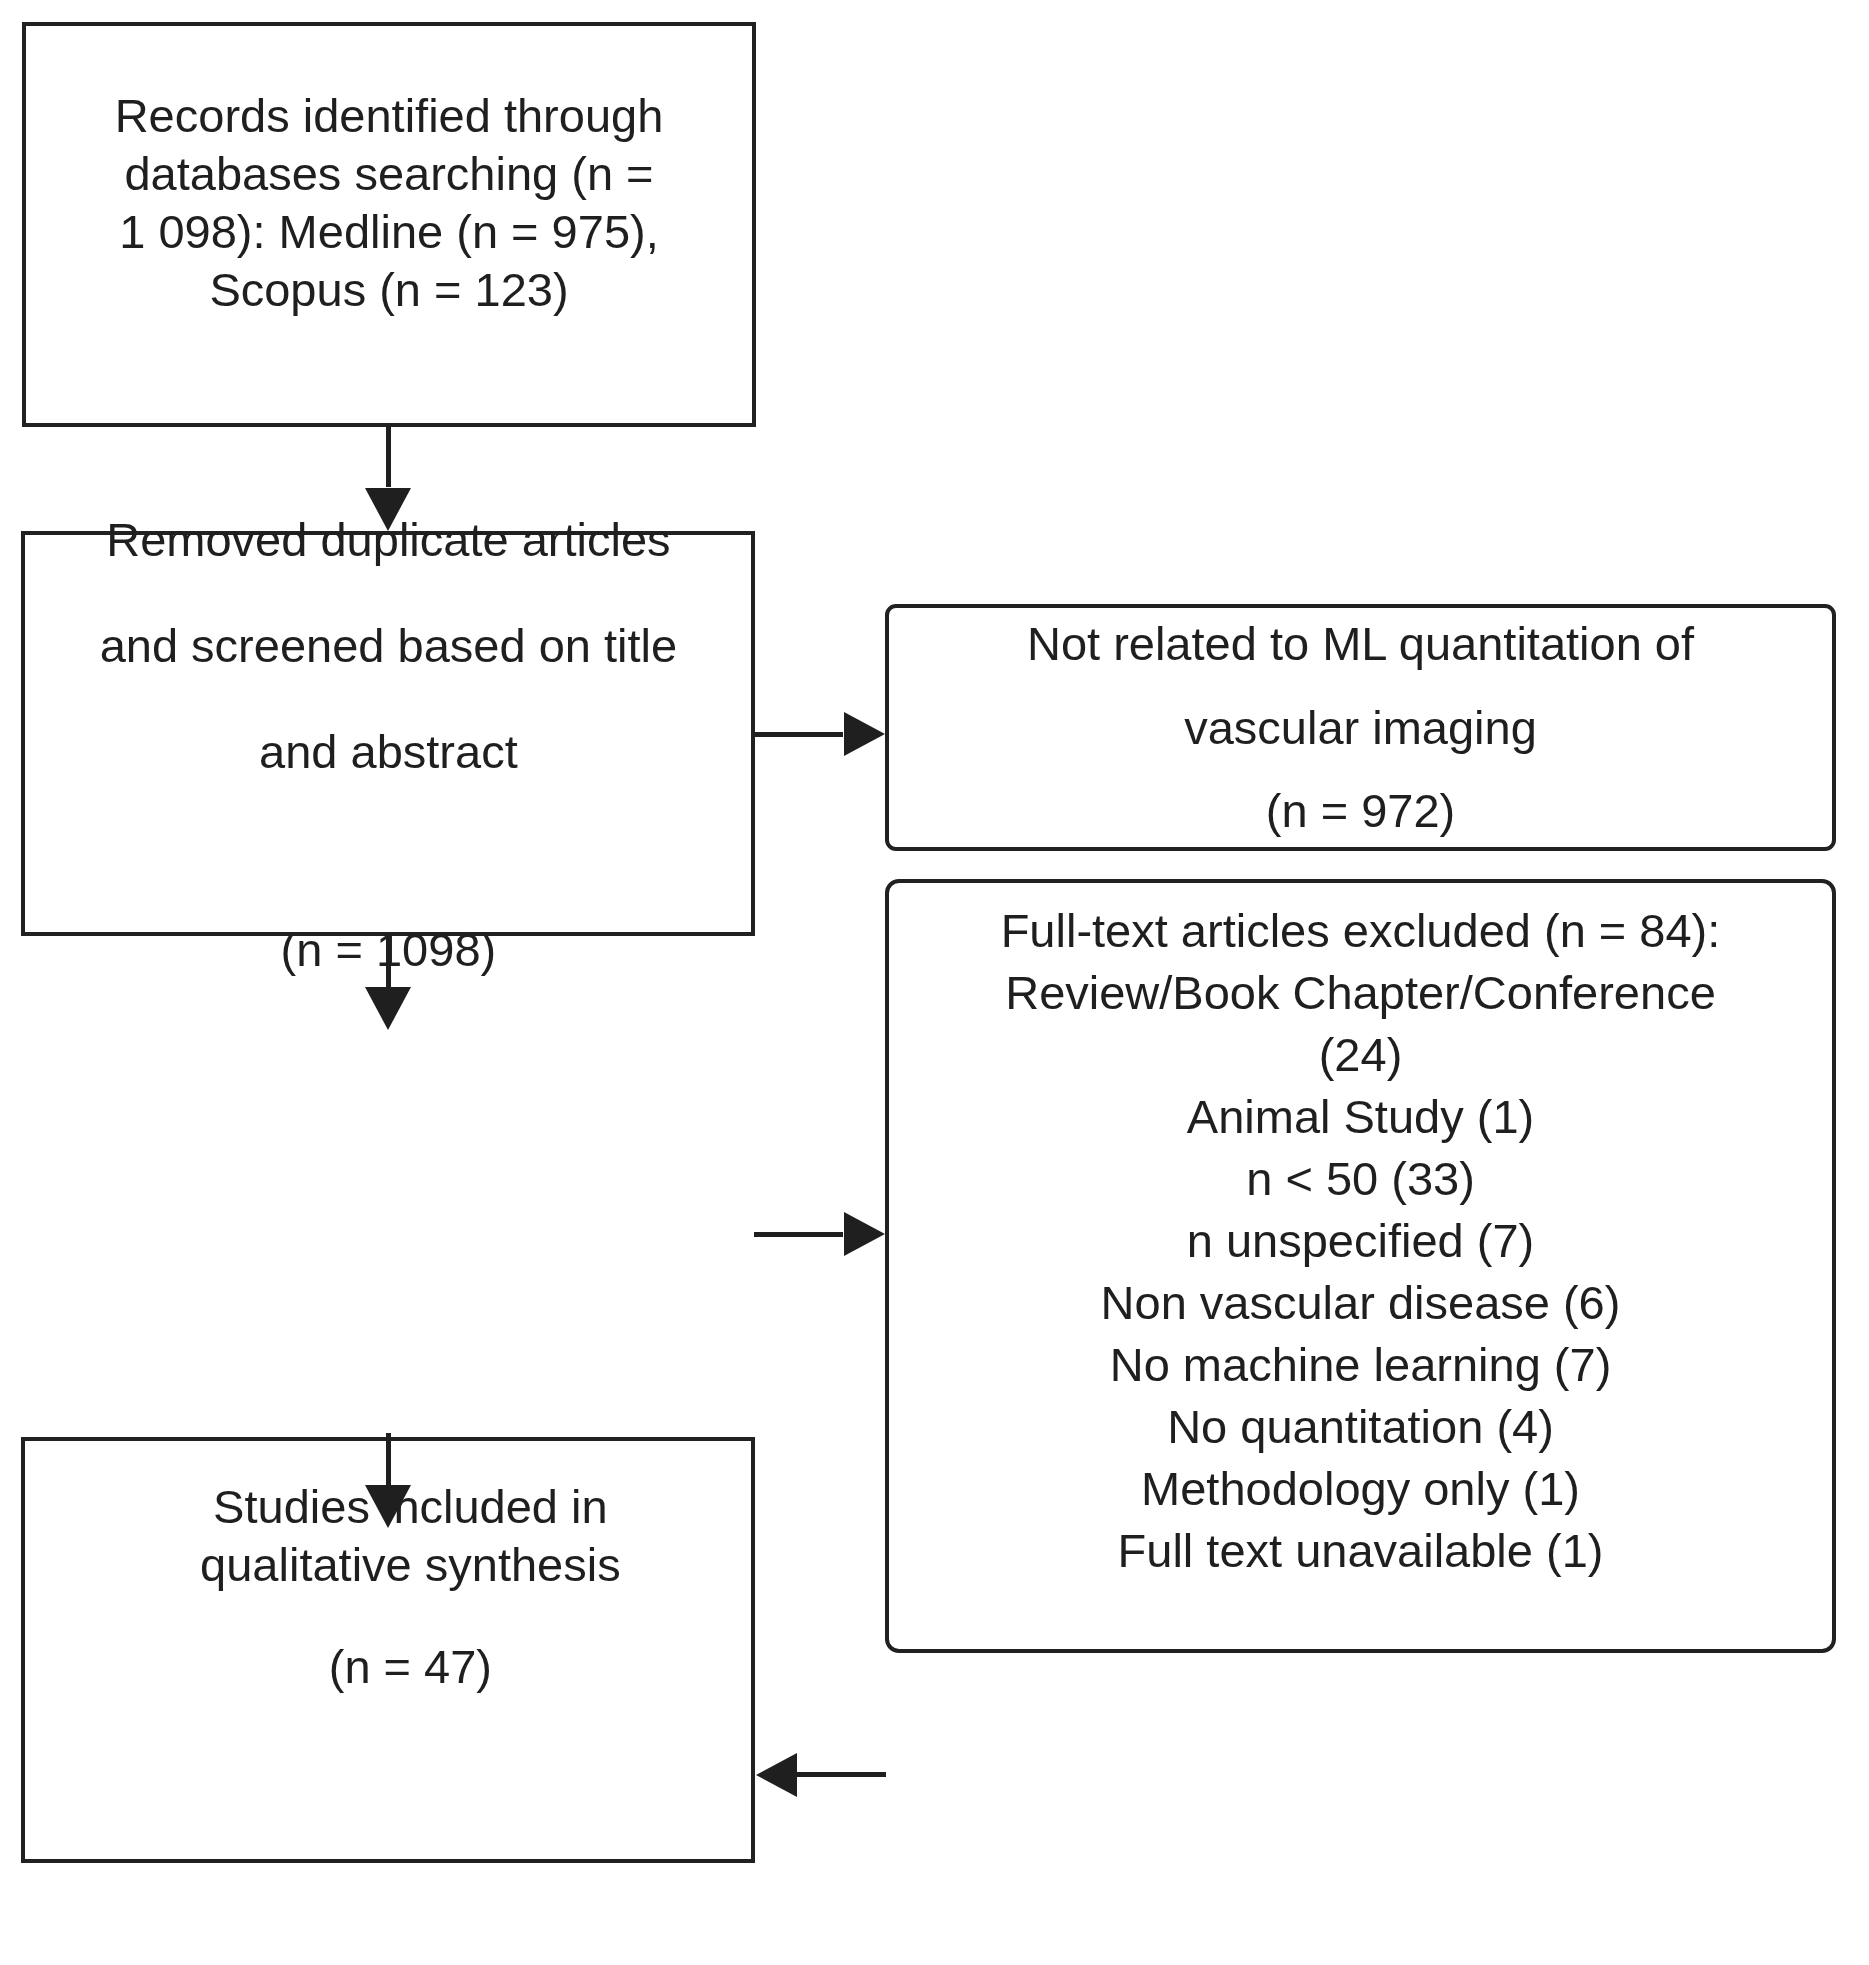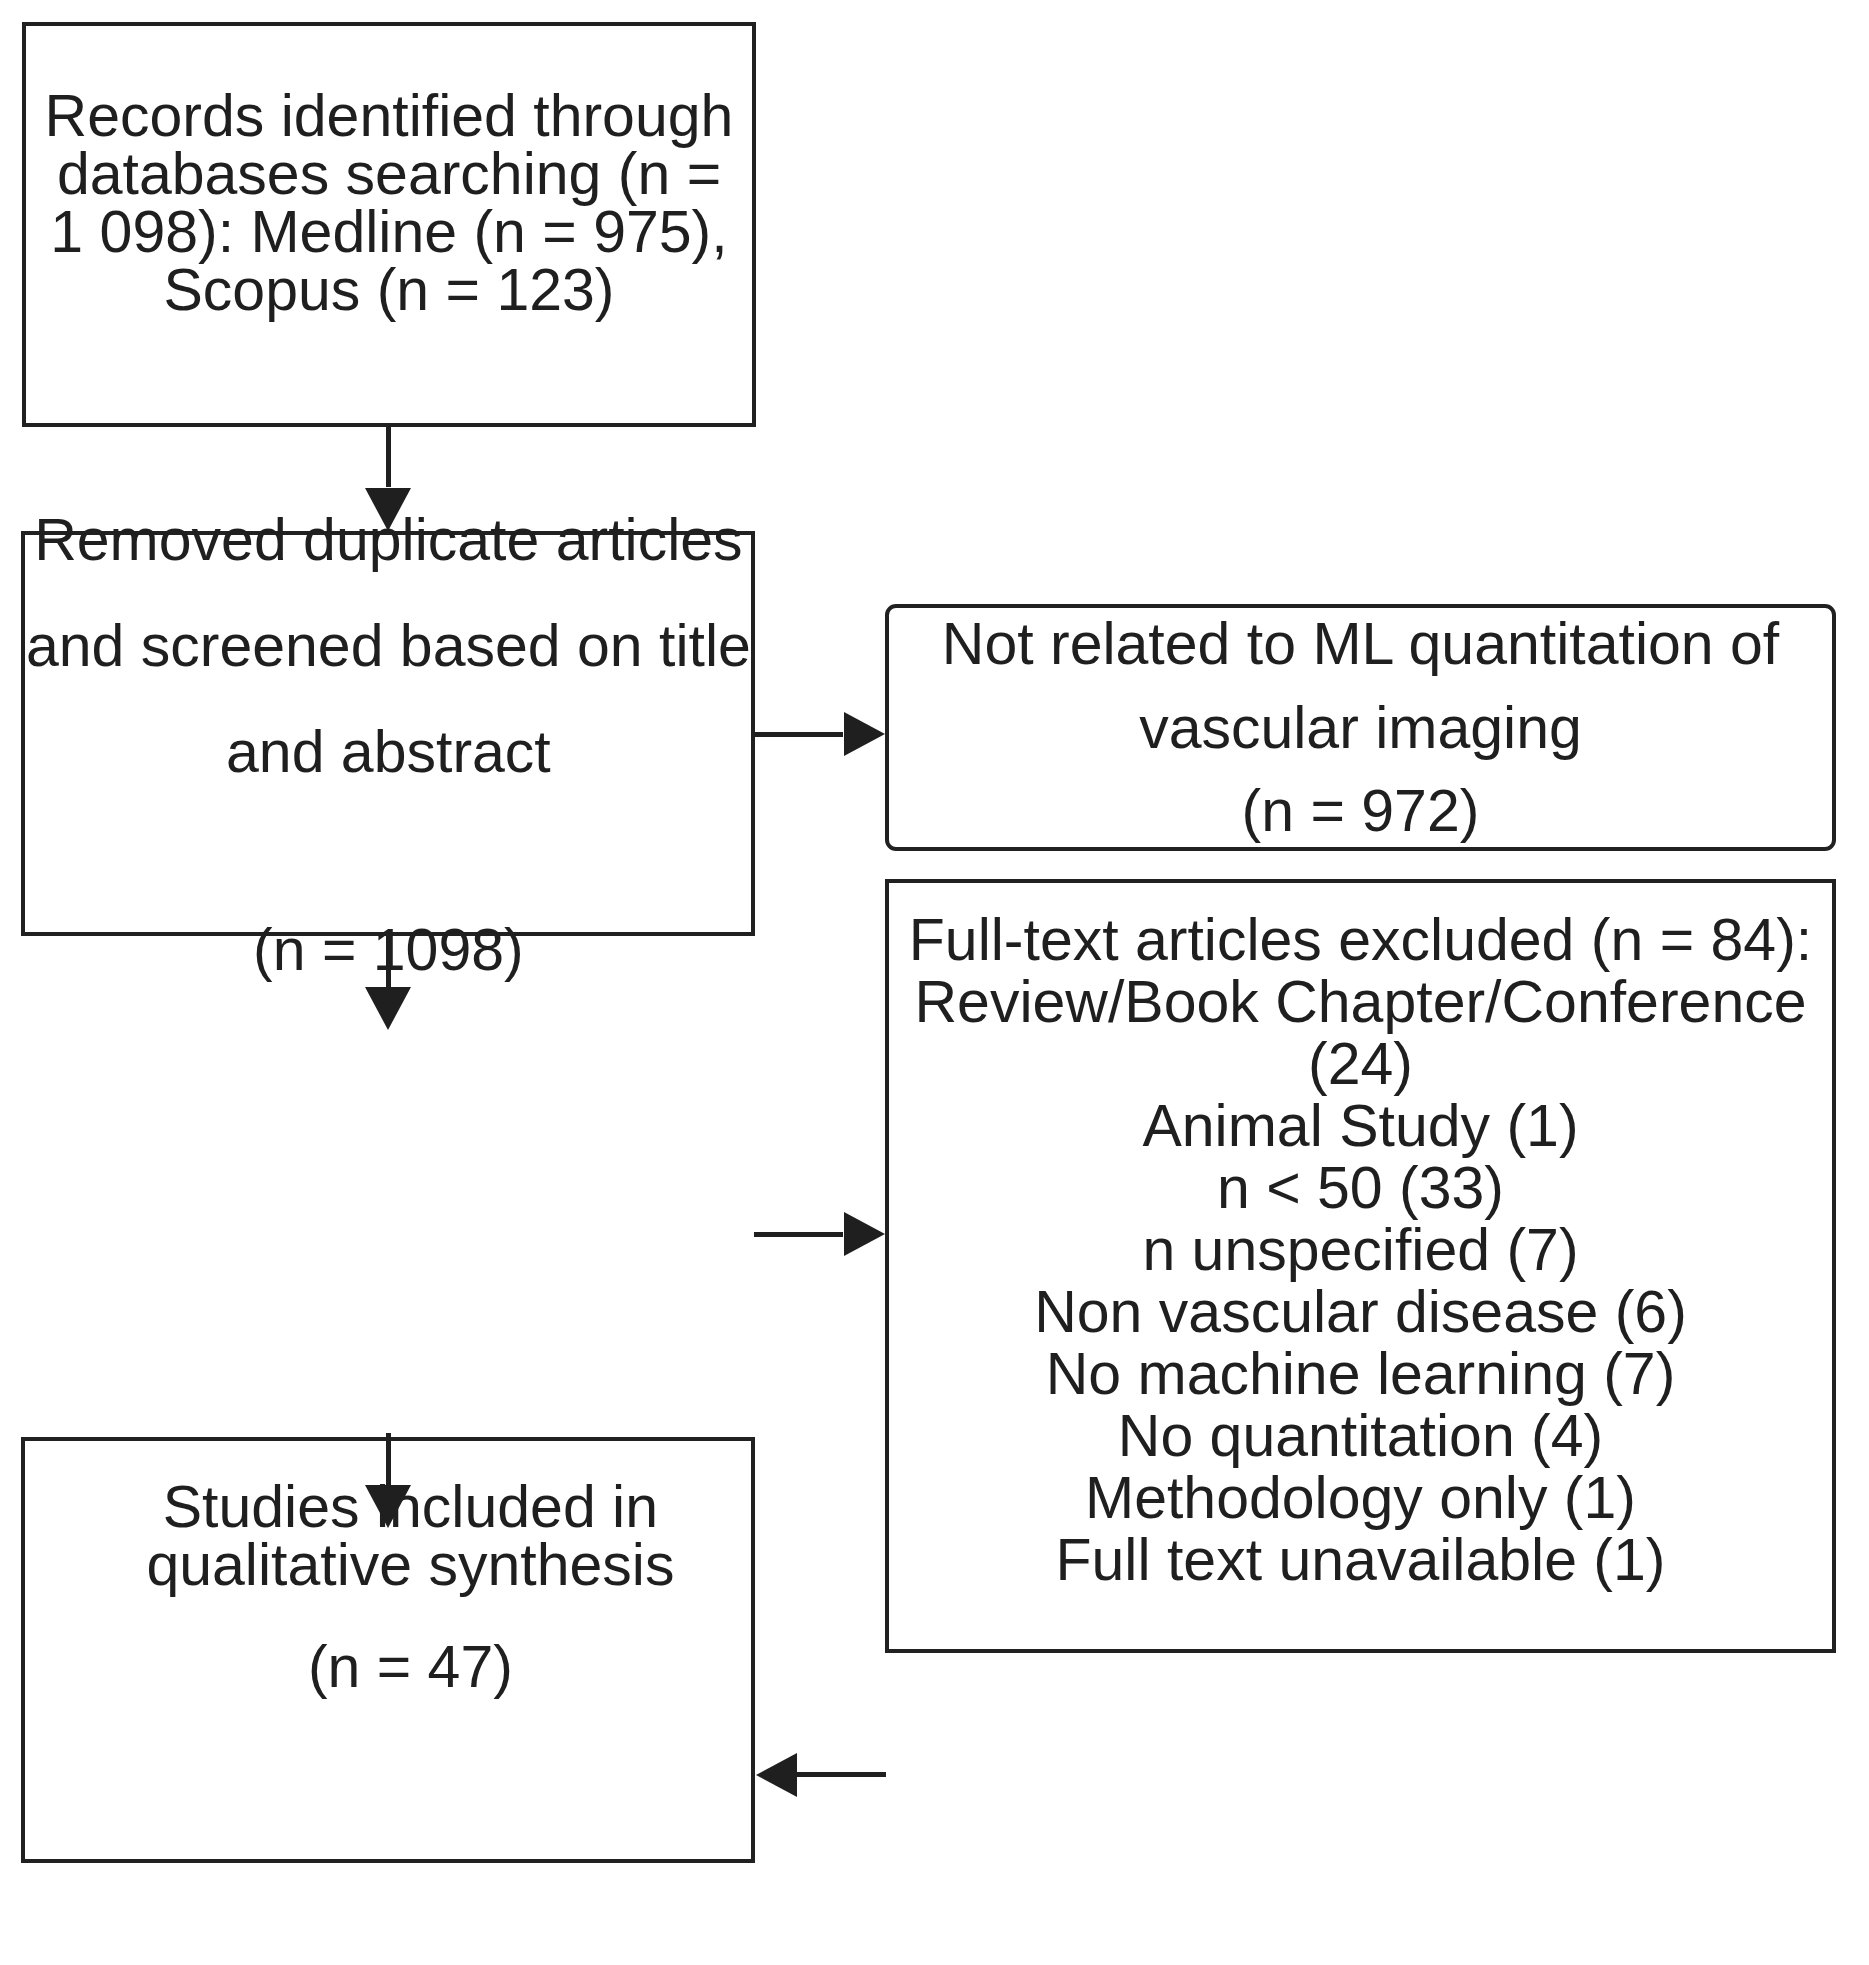--- a/index.html
+++ b/index.html
@@ -17,40 +17,40 @@
   }
   .flowbox {
     position: absolute;
     box-sizing: border-box;
     border: 4.9px solid #212121;
     background: #ffffff;
     display: flex;
     flex-direction: column;
     align-items: center;
     text-align: center;
-    font-size: 59px;
+    font-size: 47px;
     color: #1f1f1f;
   }
   .flowbox .line {
     line-height: 58px;
     white-space: nowrap;
   }
   .flowbox .spacer {
     height: 44px;
     line-height: 44px;
   }
   
   .box-identification { left: 22px; top: 22px; width: 734px; height: 405px; justify-content: flex-start; padding-top: 61px; }
   .box-screening      { left: 21.4px; top: 531px; width: 734px; height: 405px; justify-content: center; padding-top: 23px; gap: 48px; }
   .box-eligibility    { left: 21.4px; top: 1031px; width: 734px; height: 402px; justify-content: flex-start; padding-top: 44px; }
   .box-included       { left: 21.4px; top: 1437px; width: 734px; height: 426px; justify-content: flex-start; padding-top: 37px; padding-left: 44px; }
   
   .box-not-related    { left: 885px; top: 604px; width: 951px; height: 247px; justify-content: space-between; border-radius: 11px; }
   .box-not-related .line { line-height: 72px; }
-  .box-fulltext-excluded { left: 885px; top: 879px; width: 951px; height: 774px; justify-content: flex-start; padding-top: 26px; }
+  .box-fulltext-excluded { left: 885px; top: 879px; width: 951px; height: 774px; justify-content: flex-start; padding-top: 17px; border-radius: 14px; }
   .box-fulltext-excluded .line { line-height: 62px; }
   .box-pearled        { left: 885px; top: 1682px; width: 952px; height: 187px; justify-content: center; }
 
   
   .stem-v { position: absolute; width: 4.9px; background: #1f1f1f; }
   .stem-h { position: absolute; height: 4.9px; background: #1f1f1f; }
   .head-down {
     position: absolute; width: 0; height: 0;
     border-left: 23px solid transparent;
     border-right: 23px solid transparent;

